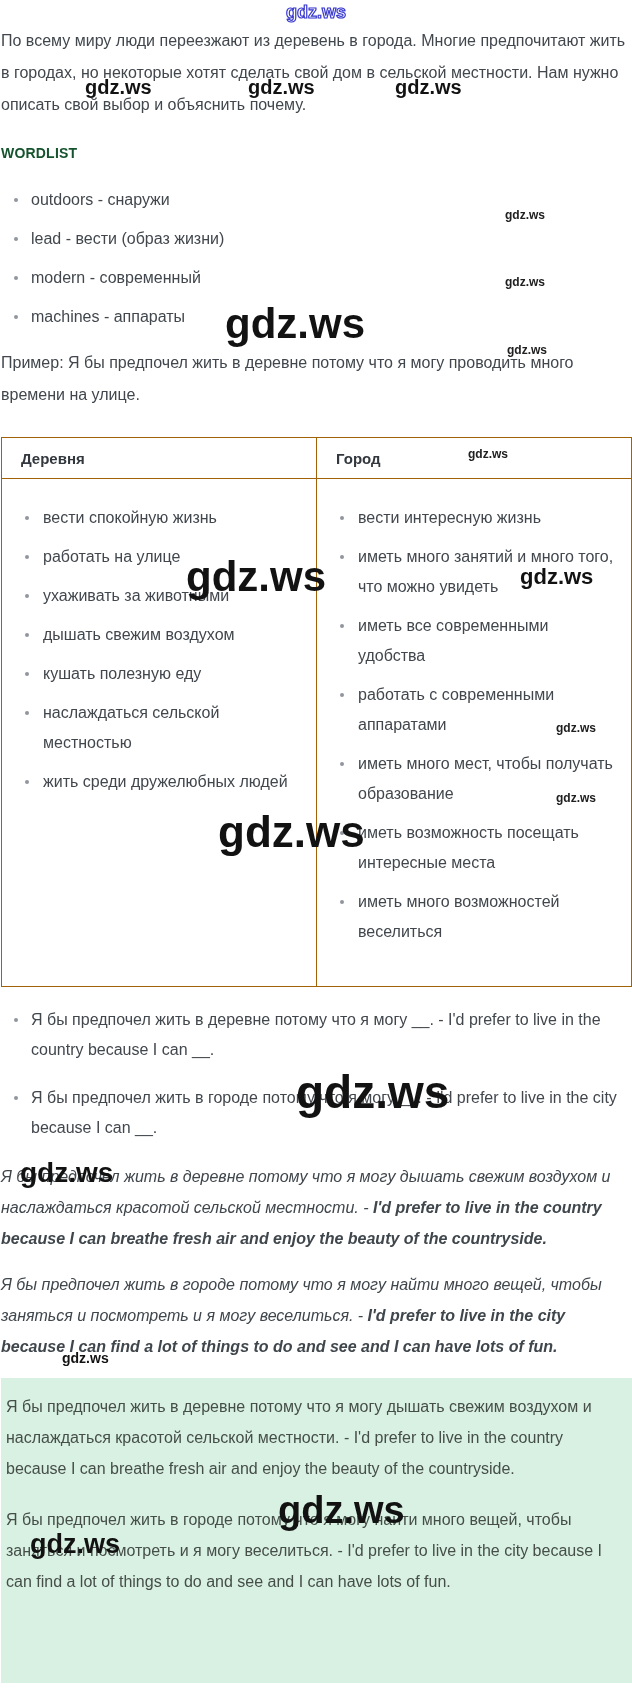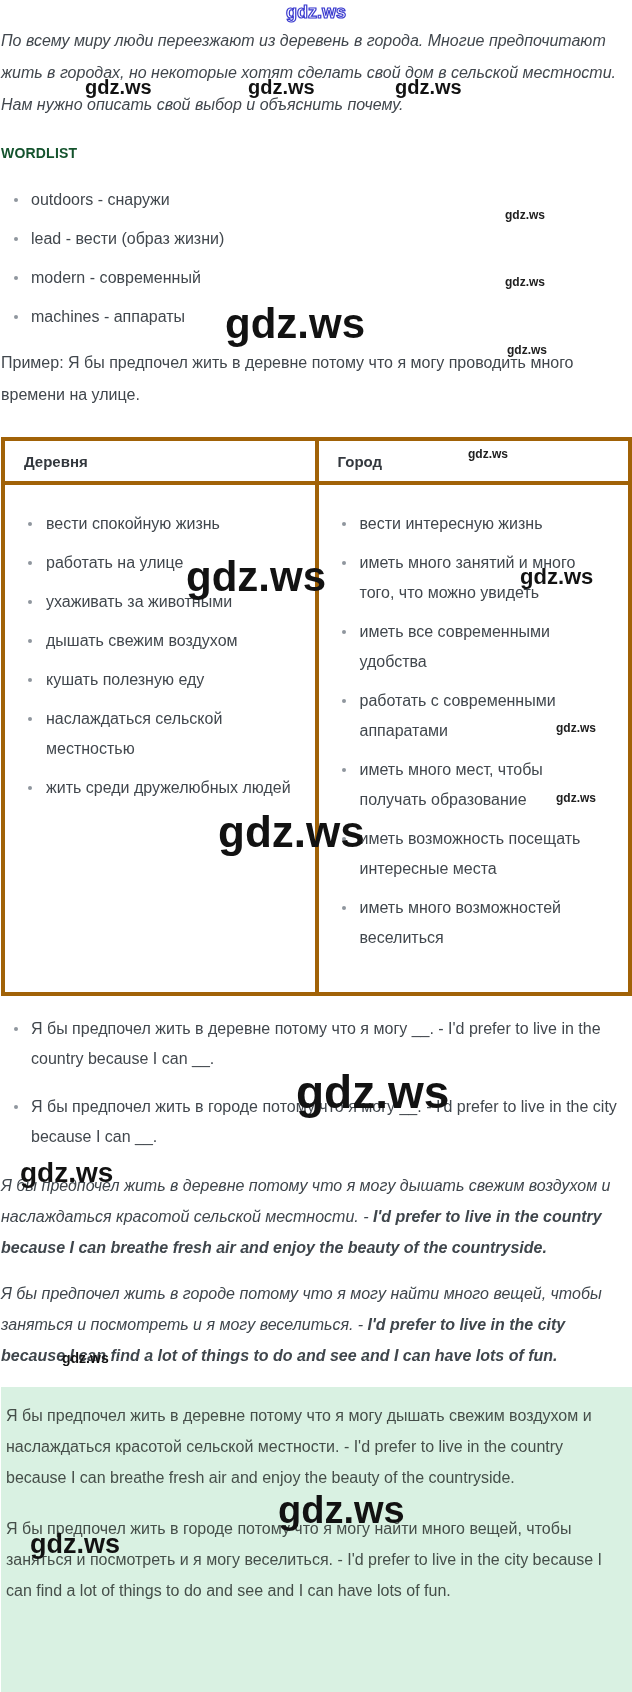--- a/index.html
+++ b/index.html
@@ -16,21 +16,20 @@
     width: 632px;
     min-height: 1692px;
     padding: 25px 0 0 1px;
   }
 
   
   .intro {
     font-size: 16px;
     line-height: 32px;
     margin: 0;
-    font-style: italic;
   }
   .wordlist-title {
     margin-top: 24px;
     font-size: 14px;
     font-weight: 700;
     letter-spacing: 0.2px;
     color: #14532d;
   }
   ul { list-style: none; margin: 0; padding: 0; }
   .wordlist {
@@ -58,21 +57,21 @@
   }
 
   
   table.compare {
     margin-top: 26px;
     width: 631px;
     border-collapse: collapse;
     table-layout: fixed;
   }
   table.compare th, table.compare td {
-    border: 4px solid #a16207;
+    border: 1px solid #a16207;
   }
   table.compare th {
     width: 50%;
     text-align: left;
     vertical-align: middle;
     font-size: 15px;
     font-weight: 700;
     color: #33383e;
     padding: 12px 18px 11px 19px;
   }

